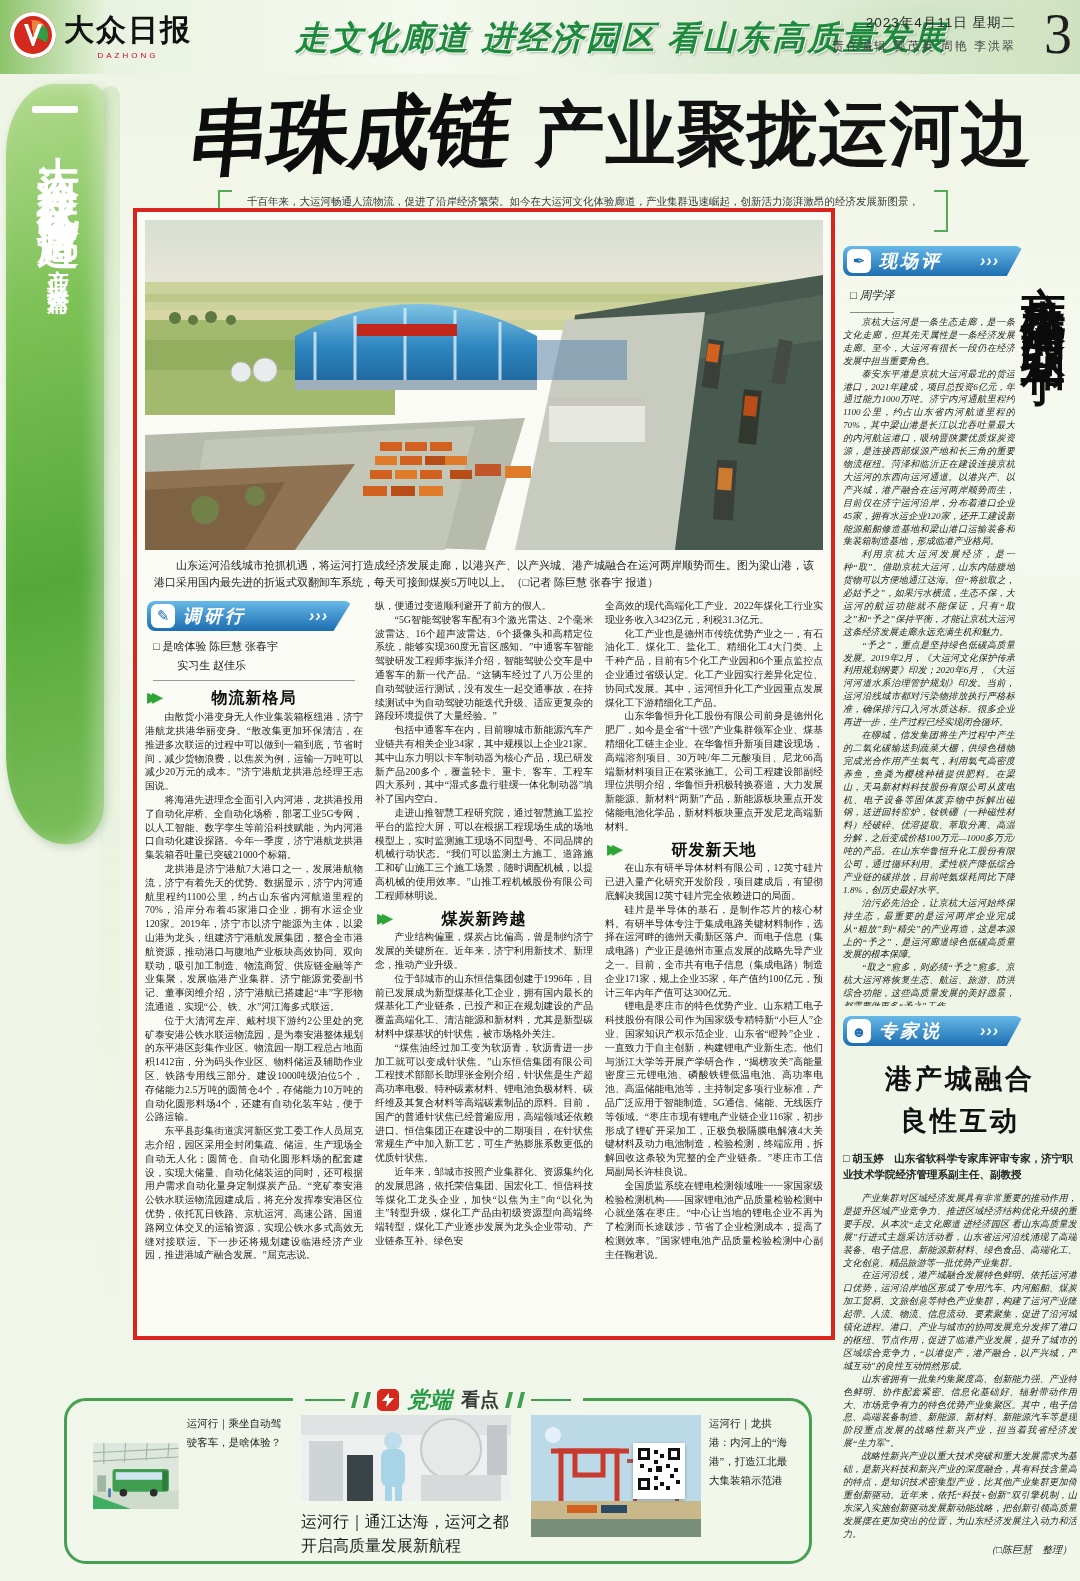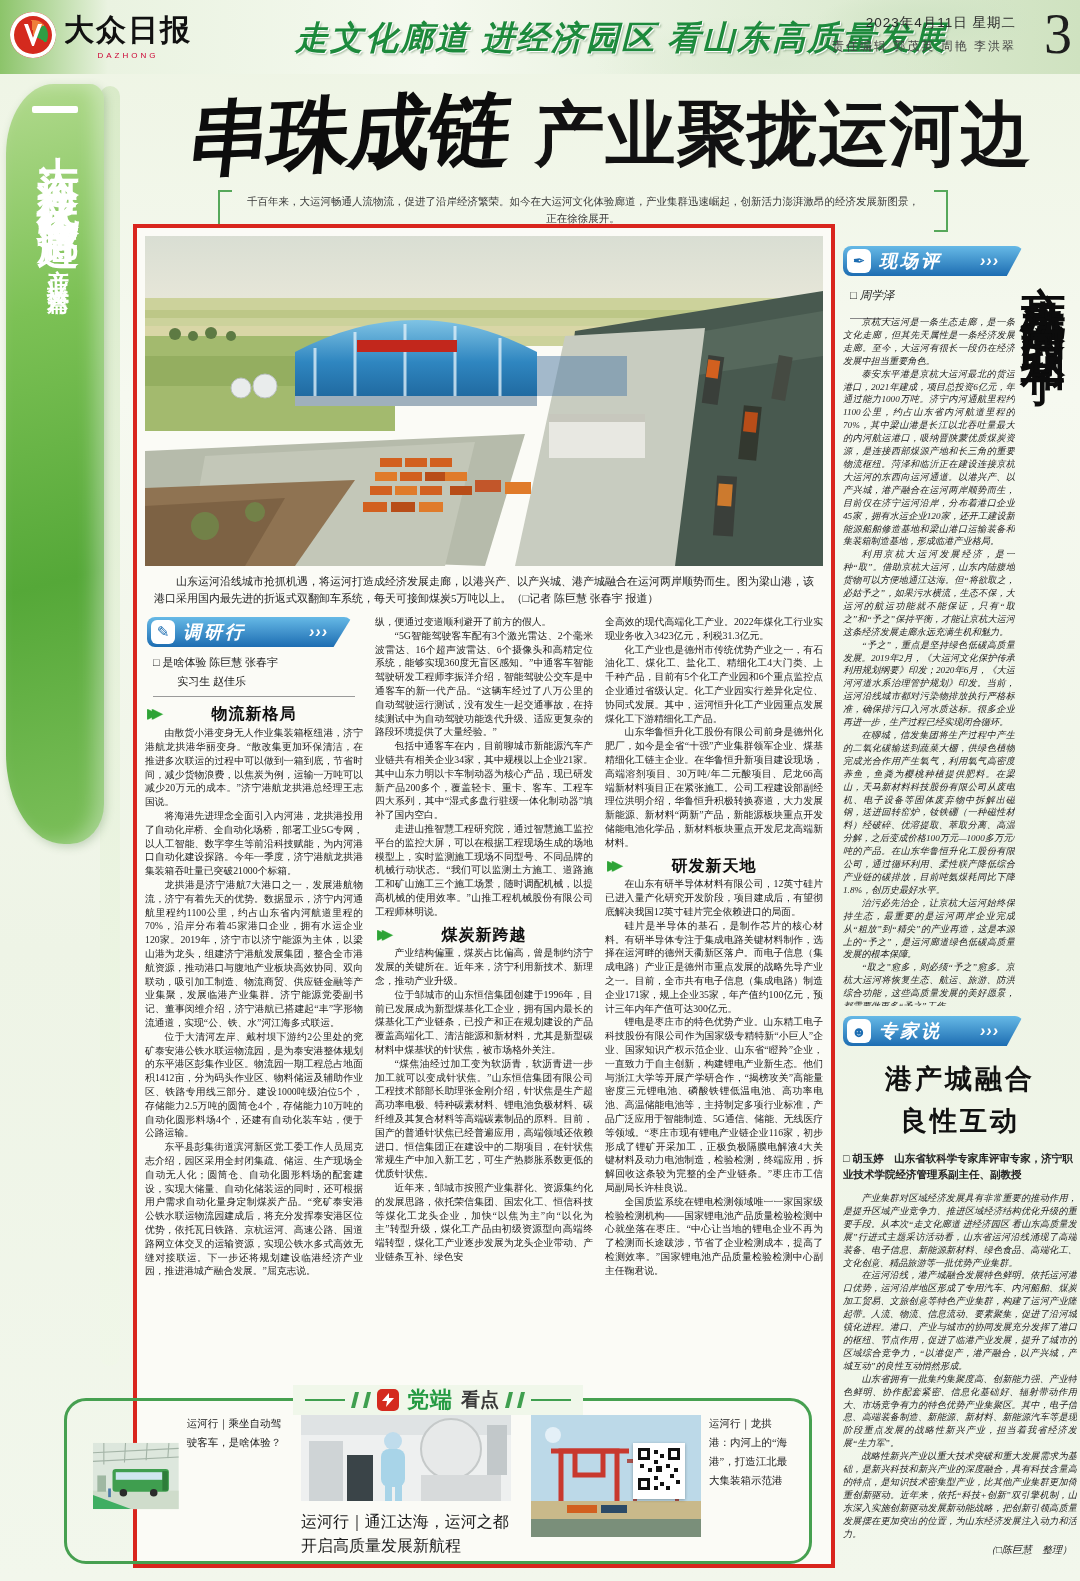--- a/index.html
+++ b/index.html
@@ -45,21 +45,21 @@
   .hl-callig{font-family:"DejaVu Serif","Liberation Serif",serif;font-size:82px;font-weight:900;
     color:#0d0d0d;transform:skewX(-8deg) rotate(-2deg);letter-spacing:-2px;}
   .hl-main{font-size:70px;font-weight:900;color:#121212;letter-spacing:1px;}
   .deck{position:absolute;left:218px;top:190px;width:730px;min-height:40px;display:flex;align-items:stretch;}
   .deck .bracket{width:12px;border:2.5px solid #56a85a;}
   .deck .bl{border-right:none;}
   .deck .br{border-left:none;}
   .deck .dtext{flex:1;font-size:10.5px;line-height:1.6;color:#3a3a3a;padding:4px 14px;
     font-family:"Liberation Serif",serif;text-align:center;}
   
-  .redbox{position:absolute;left:133px;top:224px;width:702px;height:1344px;border:4px solid #d9251d;
+  .redbox{position:absolute;left:133px;top:208px;width:702px;height:1132px;border:4px solid #d9251d;
     background:#fbfbf6;box-sizing:border-box;padding:8px;}
   .mainphoto{display:block;margin:0 auto;}
   .photo-caption{width:660px;margin:7px auto 0 auto;font-family:"Liberation Serif",serif;
     font-size:11px;line-height:1.55;color:#222;text-align:justify;}
   .photo-caption .ind{display:block;text-indent:2em;}
   .cols{display:flex;gap:12px;margin-top:8px;height:706px;overflow:hidden;}
   .col{width:218px;overflow:hidden;}
   
   .badge{position:relative;display:flex;align-items:center;gap:8px;height:30px;padding:0 8px 0 4px;
     background:linear-gradient(180deg,#66b9e6,#1d6db2);clip-path:polygon(0 0,100% 0,91% 100%,0 100%);
@@ -78,21 +78,21 @@
   .blk .txt{display:block;text-align:justify;}
   .blk.t-p .txt{text-indent:2em;}
   .blk.t-cont .txt{text-indent:0;}
   .blk.t-head{position:relative;margin:9px 0 5px 0;font-family:"Liberation Sans",sans-serif;}
   .blk.t-head .arrow{display:inline-block;position:absolute;left:2px;top:0;color:#2ea336;
     font-size:14px;letter-spacing:-6px;text-shadow:1px 0 0 #7ed07e;}
   .blk.t-head .txt{text-align:center;font-weight:900;font-size:16px;color:#0e0e0e;text-indent:0;letter-spacing:1px;}
   
   .rbadge{position:absolute;left:843px;top:246px;width:180px;}
   .review-author{position:absolute;left:850px;top:288px;font-family:"Liberation Serif",serif;
-    font-size:11.5px;color:#222;border-bottom:1px solid #888;padding-bottom:15px;font-style:italic;}
+    font-size:11.5px;color:#222;border-bottom:1px solid #888;padding-bottom:9px;font-style:italic;}
   .review-text{position:absolute;left:843px;top:316px;width:172px;height:690px;overflow:hidden;}
   .review-text .rp, .expert-text .rp{font-family:"Liberation Serif",serif;font-style:italic;
     font-size:9.2px;line-height:12.9px;color:#222;text-align:justify;text-indent:2em;margin:0;}
   .vtitle{position:absolute;left:1008px;top:250px;width:70px;height:790px;writing-mode:vertical-rl;
     text-orientation:upright;font-family:"DejaVu Serif","Liberation Serif",serif;font-size:45px;
     font-weight:900;color:#0c0c0c;letter-spacing:7px;line-height:70px;}
   
   .ebadge{position:absolute;left:843px;top:1016px;width:180px;}
   .expert-title{position:absolute;left:843px;top:1058px;width:234px;text-align:center;
     font-size:27px;font-weight:900;color:#111;line-height:42px;letter-spacing:3px;}
@@ -102,21 +102,21 @@
   .expert-sign{position:absolute;right:8px;top:1543px;width:240px;text-align:right;
     font-family:"Liberation Serif",serif;font-style:italic;font-size:10px;color:#222;}
   
   .greenbox{position:absolute;left:64px;top:1398px;width:748px;height:166px;border:3px solid #46a050;
     border-radius:22px;box-sizing:border-box;padding:14px 18px 10px 18px;}
   .gb-header{position:absolute;left:50%;top:-16px;transform:translateX(-50%);display:flex;
     align-items:center;gap:8px;background:#f0f7ea;padding:0 12px;height:30px;}
   .gb-line{width:40px;height:2px;background:#3f9f4f;}
   .gb-bars{width:8px;height:16px;border-left:4px solid #3f9f4f;border-right:4px solid #3f9f4f;transform:skewX(-14deg);}
   .gb-bolt{width:22px;height:22px;background:#d42a1e;border-radius:5px;display:flex;align-items:center;justify-content:center;}
-  .gb-brand-green{font-size:22px;font-weight:900;color:#259b43;letter-spacing:1px;}
+  .gb-brand-green{font-size:22px;font-weight:900;font-style:italic;color:#259b43;letter-spacing:1px;}
   .gb-brand-dark{font-size:19px;font-weight:bold;color:#3a3a3a;}
   .cards{display:flex;gap:12px;align-items:flex-start;height:100%;}
   .card{display:flex;gap:8px;padding-left:8px;}
   .card .cap{font-family:"Liberation Serif",serif;font-size:10.5px;line-height:1.8;color:#222;}
   .card2{display:block;width:210px;}
   .card2 .cap{margin-top:5px;line-height:1.5;}
   .photowrap{position:relative;width:170px;height:122px;flex:0 0 170px;}
   .qr{position:absolute;left:102px;top:28px;background:#fff;padding:3px;box-shadow:0 1px 3px rgba(0,0,0,.3);}
 </style>
 </head>

